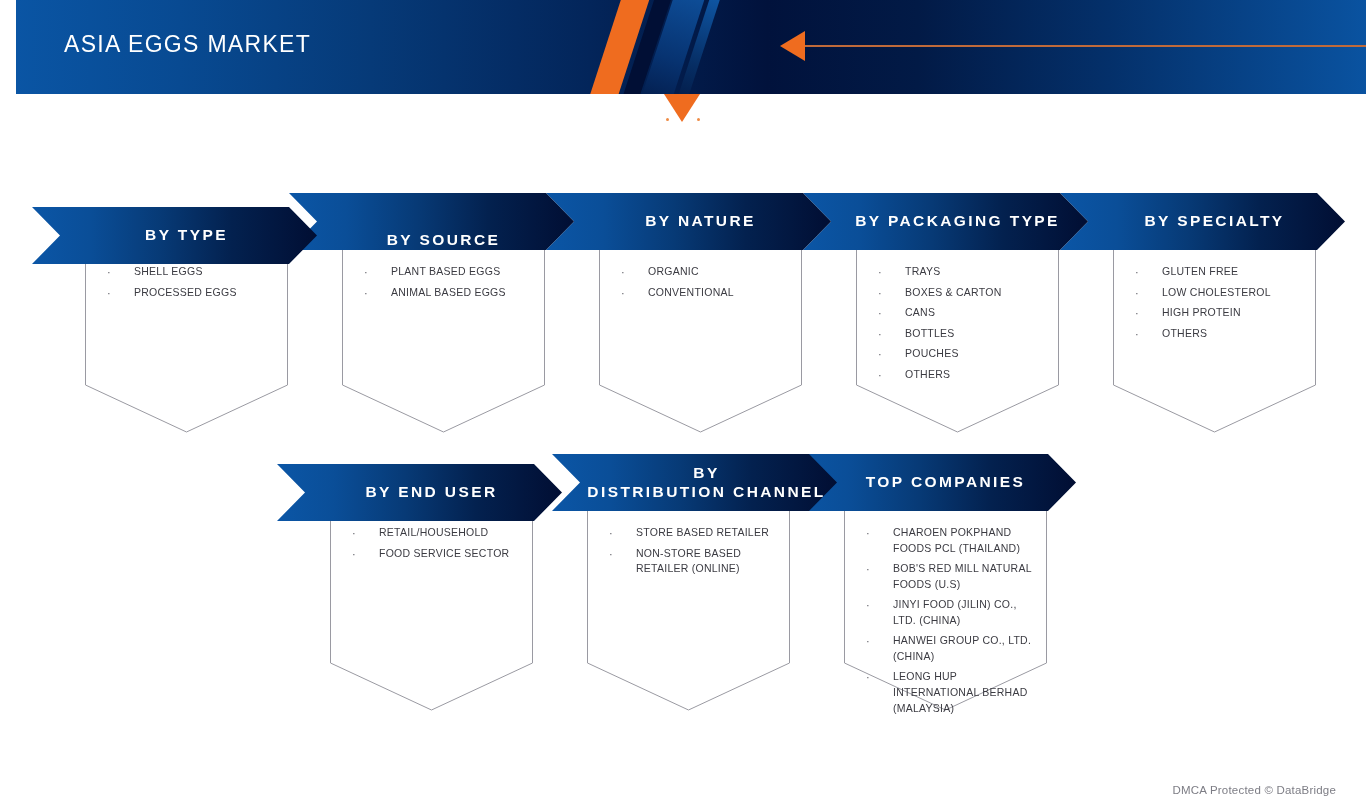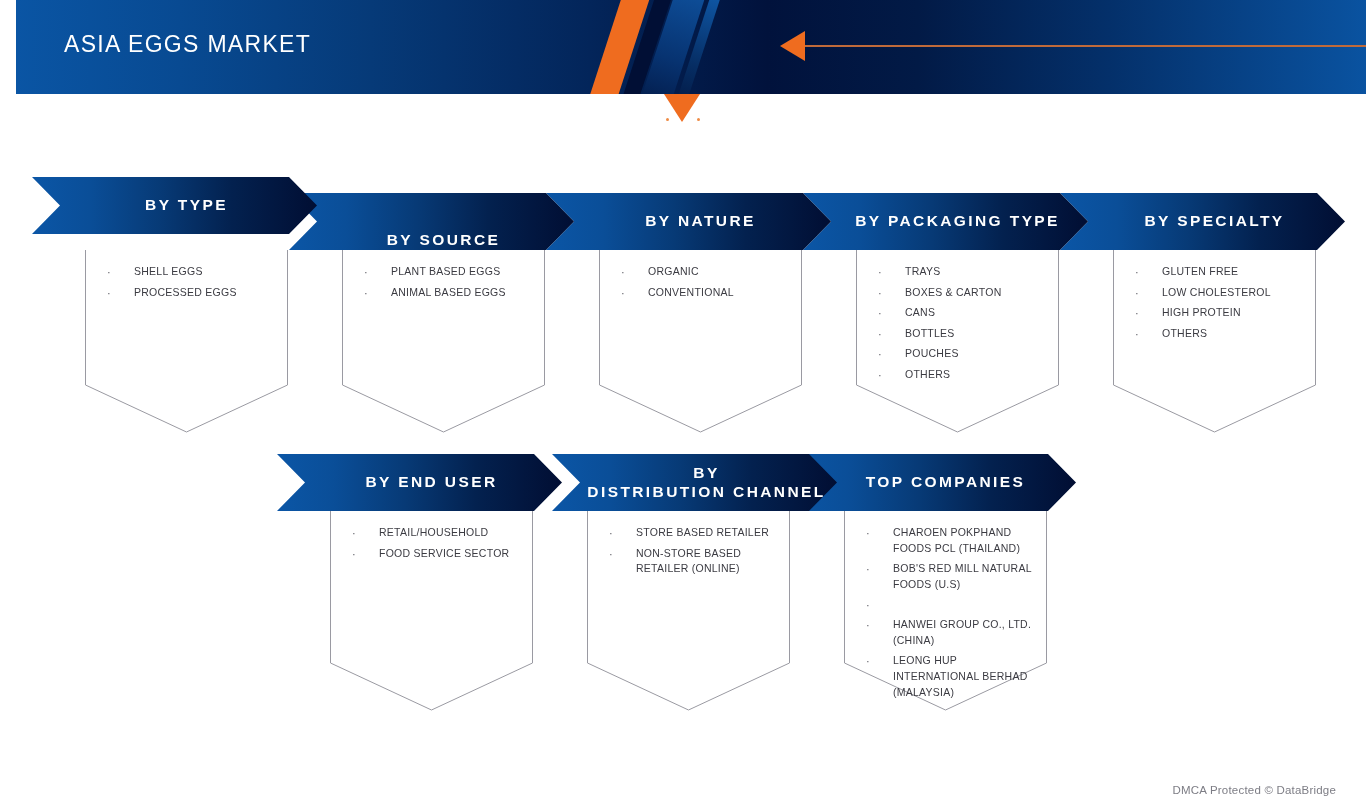--- a/index.html
+++ b/index.html
@@ -203,21 +203,21 @@
     <div class="stripe stripe-blue-thin"></div>
     <div class="header-title">ASIA EGGS MARKET</div>
     <div class="hdr-arrow"></div>
     <div class="hdr-rule"></div>
   </div>
   <div class="drop-arrow"></div>
   <div class="dot dot-l"></div>
   <div class="dot dot-r"></div>
 
   <div id="segments">
-      <div class="banner" style="left: 32px; top: 177px; width: 285px; z-index: 10;">
+      <div class="banner" style="left: 32px; top: 207px; width: 285px; z-index: 10;">
         <div class="banner-text">BY TYPE</div>
       </div>
       <div class="card" style="left: 85px; top: 250px; width: 203px; height: 182px;">
         <svg width="203" height="182">
           <path d="M0.5 0 L0.5 135 L101.5 182 L202.5 135 L202.5 0" fill="none" stroke="#9a9aa2" stroke-width="1"></path>
         </svg>
         <div class="card-list">
           <div class="card-item">
             <span class="bullet">·</span>
             <span class="card-item-label">SHELL EGGS</span>
@@ -317,21 +317,21 @@
           <div class="card-item">
             <span class="bullet">·</span>
             <span class="card-item-label">HIGH PROTEIN</span>
           </div>
           <div class="card-item">
             <span class="bullet">·</span>
             <span class="card-item-label">OTHERS</span>
           </div>
         </div>
       </div>
-      <div class="banner" style="left: 277px; top: 454px; width: 285px; z-index: 10;">
+      <div class="banner" style="left: 277px; top: 464px; width: 285px; z-index: 10;">
         <div class="banner-text">BY END USER</div>
       </div>
       <div class="card" style="left: 330px; top: 511px; width: 203px; height: 199px;">
         <svg width="203" height="199">
           <path d="M0.5 0 L0.5 152 L101.5 199 L202.5 152 L202.5 0" fill="none" stroke="#9a9aa2" stroke-width="1"></path>
         </svg>
         <div class="card-list">
           <div class="card-item">
             <span class="bullet">·</span>
             <span class="card-item-label">RETAIL/HOUSEHOLD</span>
@@ -372,20 +372,21 @@
           <div class="card-item">
             <span class="bullet">·</span>
             <span class="card-item-label">CHAROEN POKPHAND FOODS PCL (THAILAND)</span>
           </div>
           <div class="card-item">
             <span class="bullet">·</span>
             <span class="card-item-label">BOB'S RED MILL NATURAL FOODS (U.S)</span>
           </div>
           <div class="card-item">
             <span class="bullet">·</span>
+            <span class="card-item-label">JINYI FOOD (JILIN) CO., LTD. (CHINA)</span>
           </div>
           <div class="card-item">
             <span class="bullet">·</span>
             <span class="card-item-label">HANWEI GROUP CO., LTD. (CHINA)</span>
           </div>
           <div class="card-item">
             <span class="bullet">·</span>
             <span class="card-item-label">LEONG HUP INTERNATIONAL BERHAD (MALAYSIA)</span>
           </div>
         </div>

